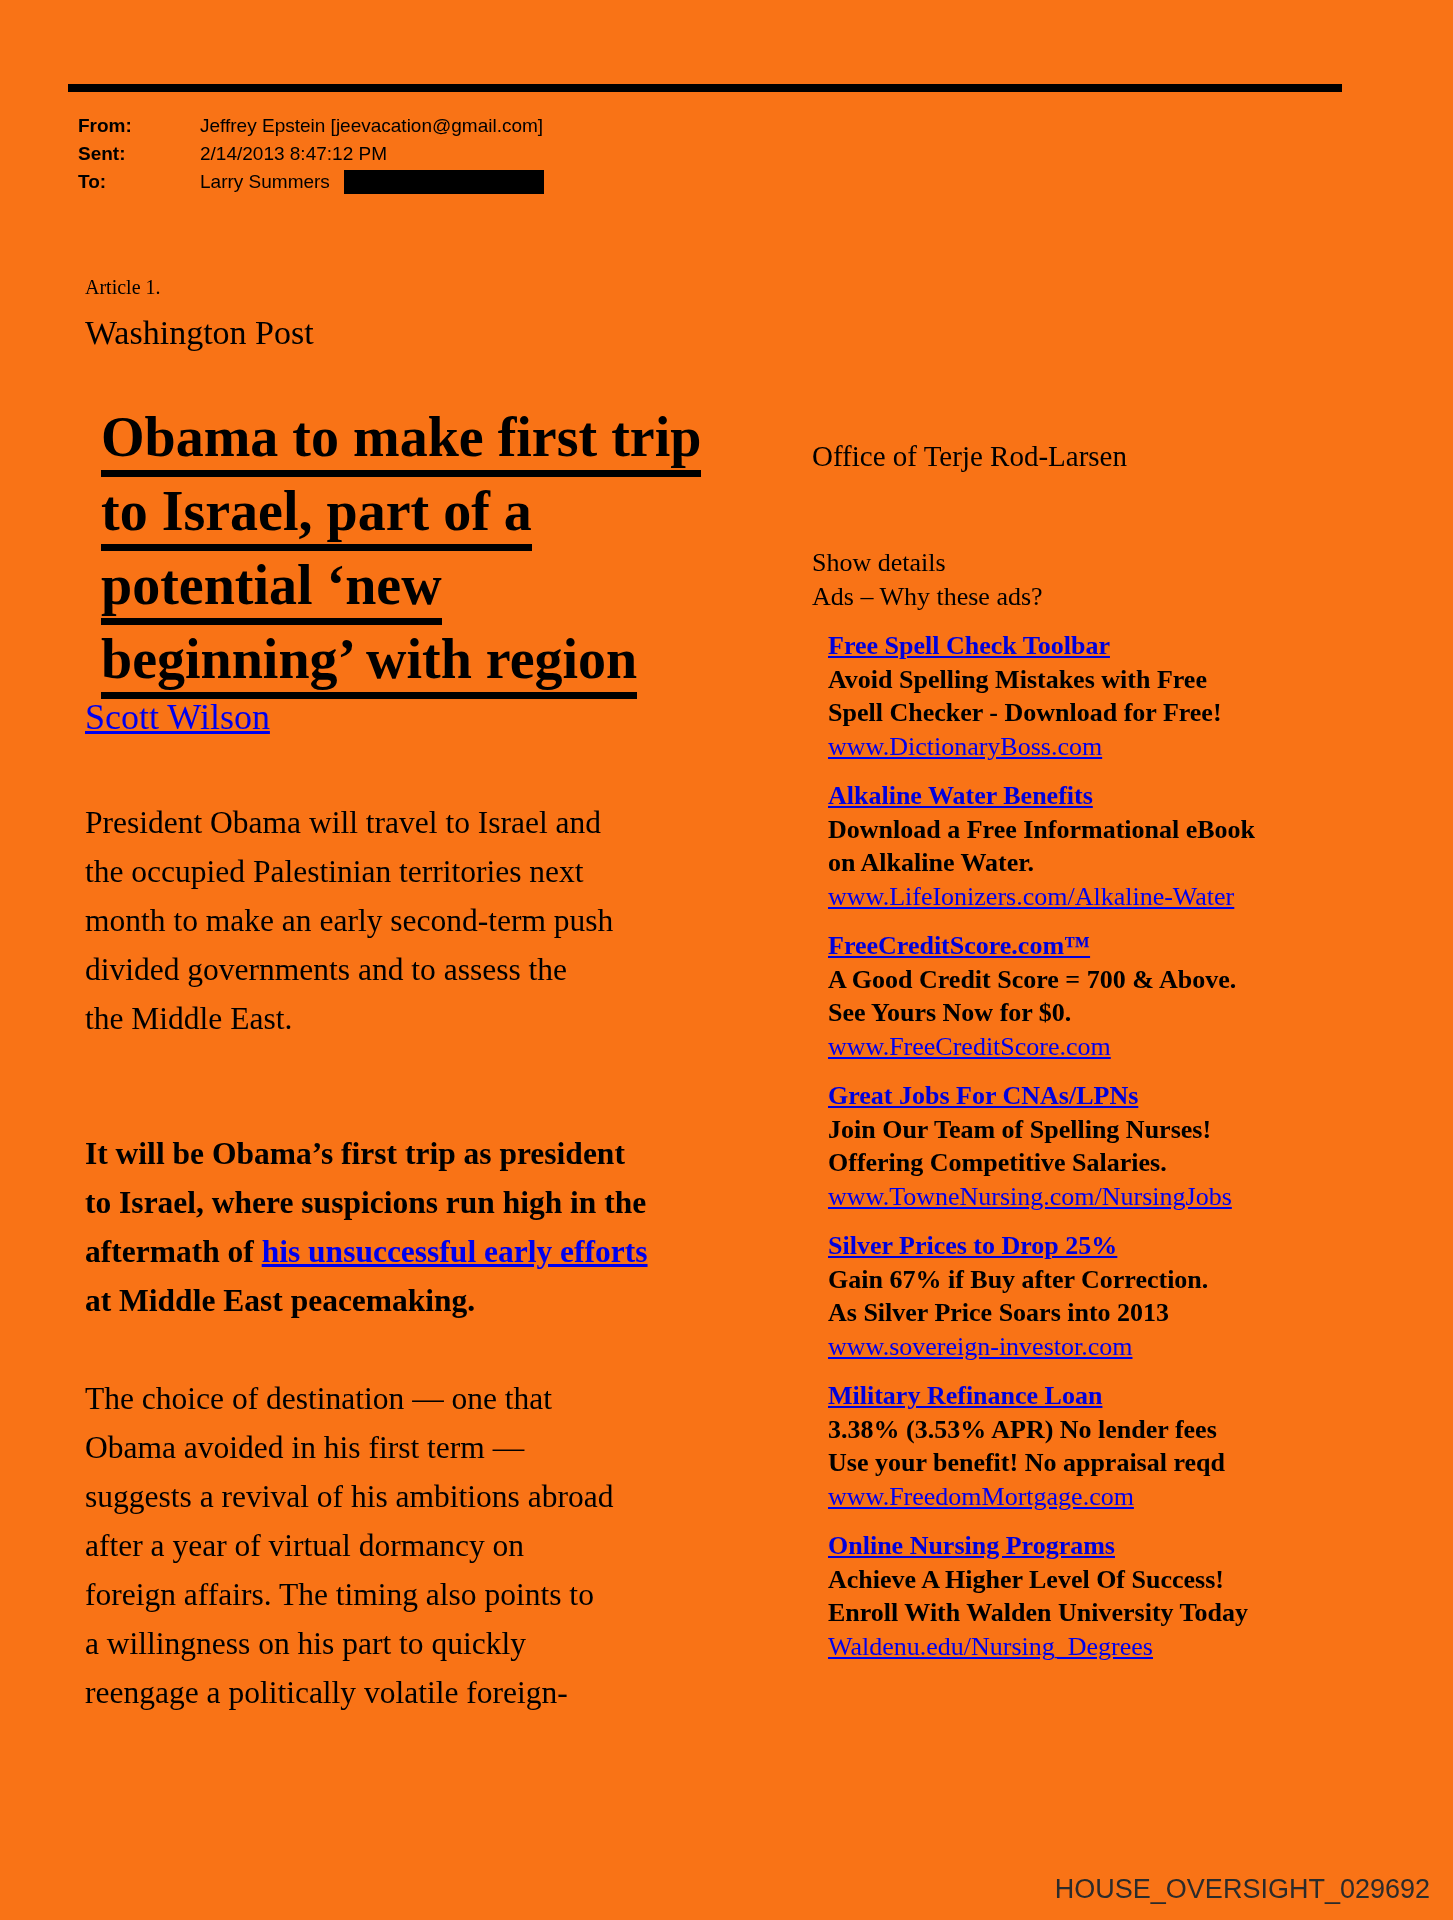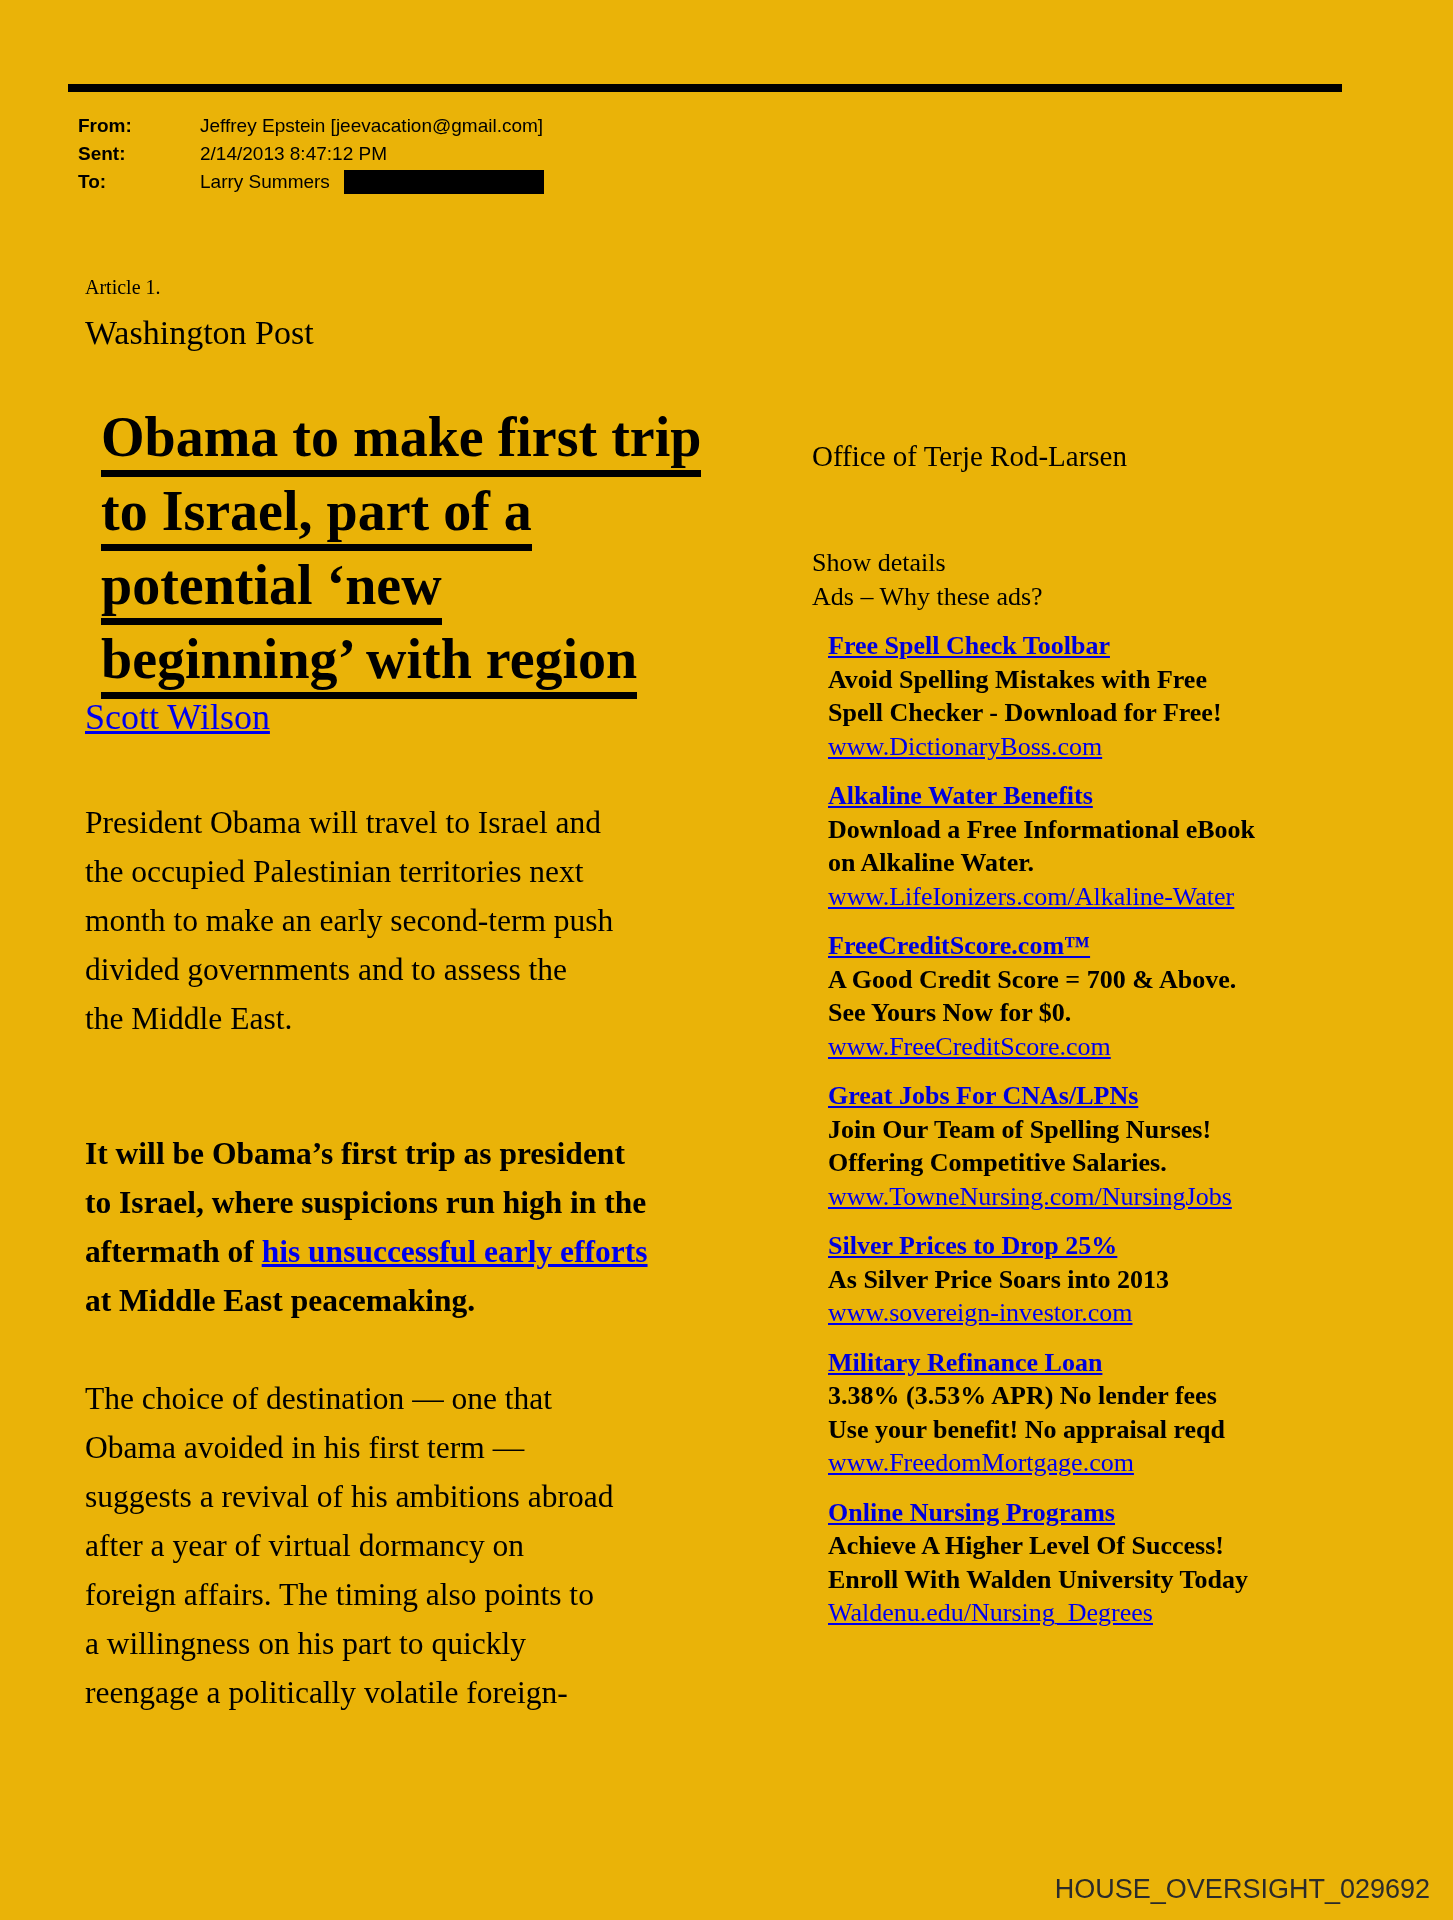--- a/index.html
+++ b/index.html
@@ -1,20 +1,20 @@
 <!DOCTYPE html>
 <html><head>
 <meta charset="utf-8">
 <style>
   html, body { margin: 0; padding: 0; background: #ffffff; }
   .page {
     position: relative;
     width: 1453px;
     height: 1920px;
-    background: #eab308;
+    background: #f97316;
     font-family: "Liberation Serif", serif;
     color: #000000;
     overflow: hidden;
   }
 
   
   .top-rule {
     position: absolute;
     left: 68px; top: 84px;
     width: 1274px; height: 8px;
@@ -210,20 +210,21 @@
           <div class="ad-url">www.FreeCreditScore.com</div>
         </div>
         <div class="ad">
           <div class="ad-title">Great Jobs For CNAs/LPNs</div>
           <div class="ad-desc">Join Our Team of Spelling Nurses!</div>
           <div class="ad-desc">Offering Competitive Salaries.</div>
           <div class="ad-url">www.TowneNursing.com/NursingJobs</div>
         </div>
         <div class="ad">
           <div class="ad-title">Silver Prices to Drop 25%</div>
+          <div class="ad-desc">Gain 67% if Buy after Correction.</div>
           <div class="ad-desc">As Silver Price Soars into 2013</div>
           <div class="ad-url">www.sovereign-investor.com</div>
         </div>
         <div class="ad">
           <div class="ad-title">Military Refinance Loan</div>
           <div class="ad-desc">3.38% (3.53% APR) No lender fees</div>
           <div class="ad-desc">Use your benefit! No appraisal reqd</div>
           <div class="ad-url">www.FreedomMortgage.com</div>
         </div>
         <div class="ad">

